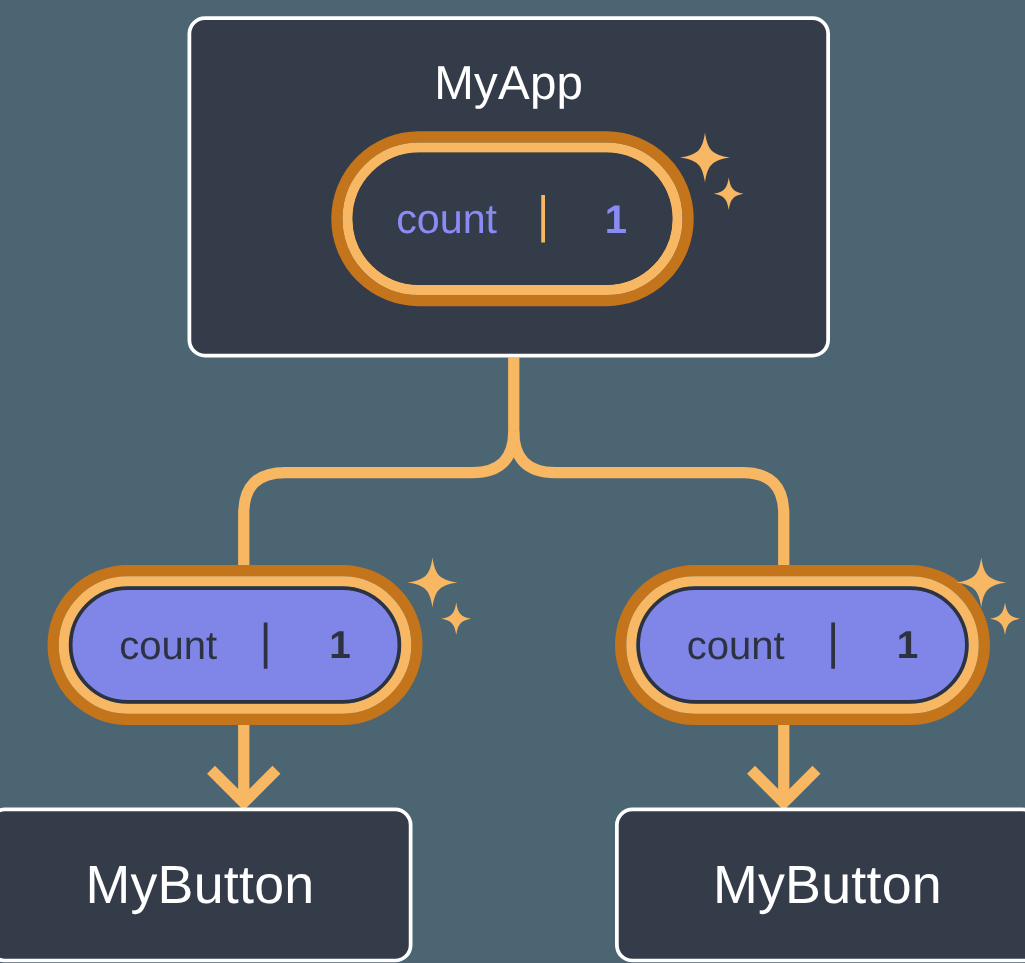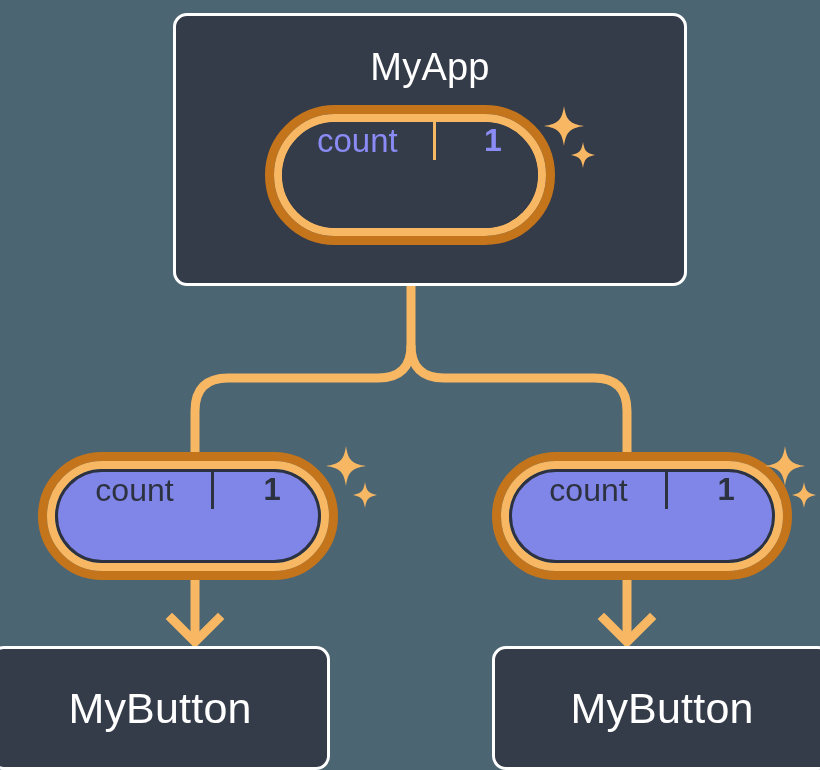--- a/index.html
+++ b/index.html
@@ -42,21 +42,21 @@
   }
   .card-title {
     color: #ffffff;
     font-size: 38px;
     line-height: 1;
     letter-spacing: 0.2px;
     white-space: nowrap;
   }
 
   #app-card {
-    left: 173px;
+    left: 150px;
     top: 13px;
     width: 514px;
     height: 273px;
     padding-top: 32px;
   }
   #btn-card-left {
     left: -10px;
     top: 646px;
     width: 340px;
     height: 124px;
@@ -102,21 +102,21 @@
     width: 100%;
     height: 100%;
     display: flex;
     align-items: stretch;
     overflow: hidden;
   }
   .pill-body {
     width: 100%;
     height: 100%;
     display: flex;
-    align-items: flex-start;
+    align-items: center;
     border-radius: 999px;
     overflow: hidden;
     box-sizing: border-box;
     gap: 12px;
   }
   .pill-key, .pill-val {
     display: flex;
     align-items: center;
     justify-content: center;
     box-sizing: border-box;

